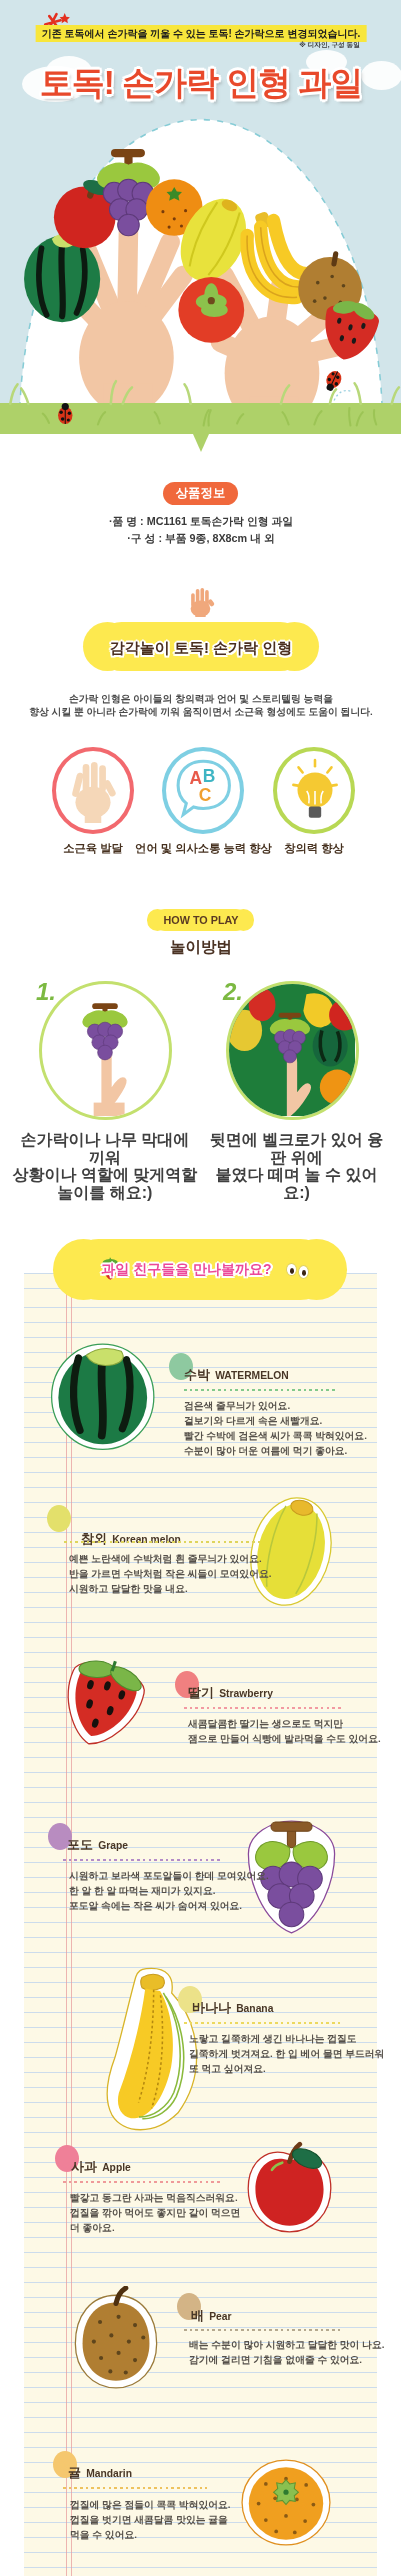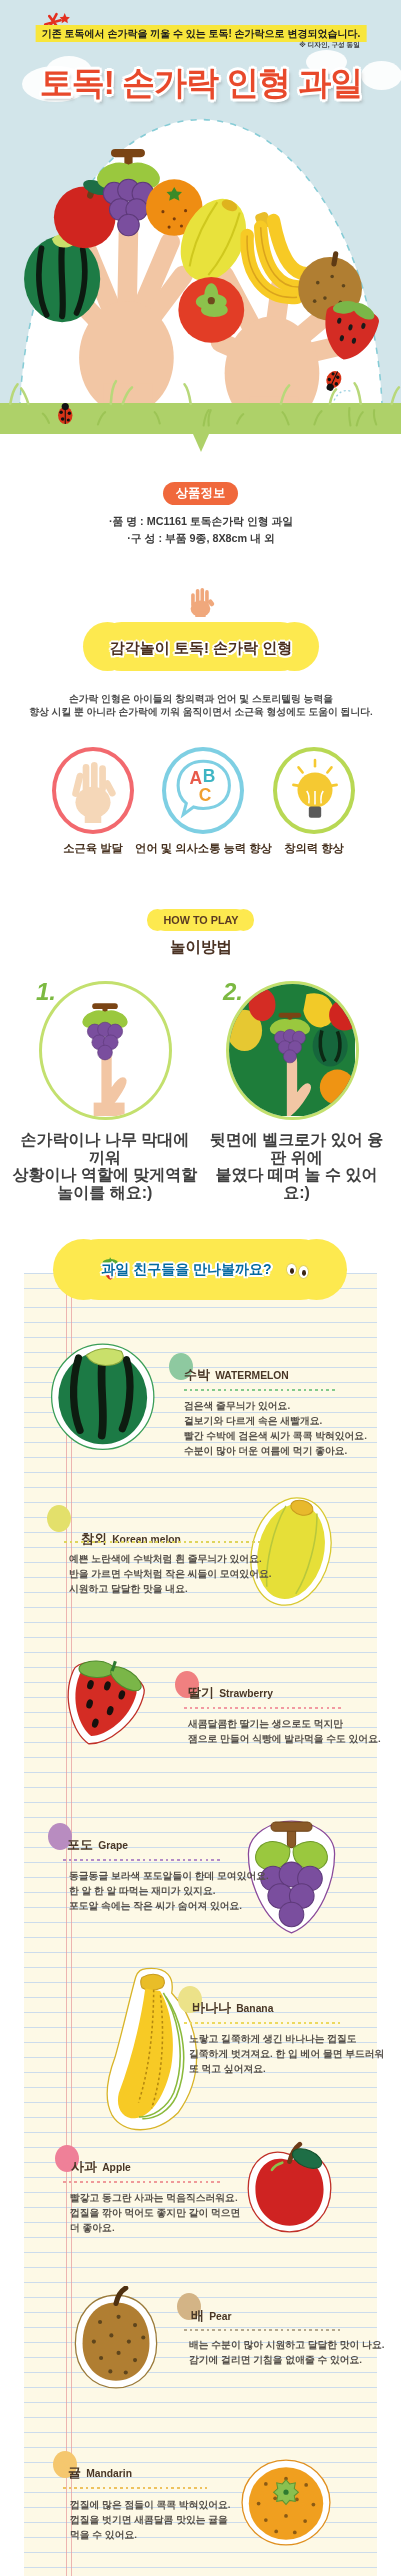--- a/index.html
+++ b/index.html
@@ -45,21 +45,21 @@
   .step-cap{font-size:16px;color:#3f3f3f;text-align:center;line-height:17.5px;font-weight:bold;}
   
   #paper{left:24px;top:1273px;width:353px;height:1474px;background:#fdf9e6;
      background-image:repeating-linear-gradient(to bottom, transparent 0px, transparent 14.4px, #ccdcec 14.4px, #ccdcec 15px);
      background-position:0 20px;}
   #margin-line{left:66px;top:1273px;width:3.6px;height:1474px;
      border-left:0.5px solid #e89f9f;border-right:0.5px solid #e89f9f;opacity:.75;}
   #fruits-banner{left:68px;top:1239px;width:263px;height:61px;border-radius:31px;}
   #fruits-banner:before,#fruits-banner:after{content:"";position:absolute;background:#fde94f;border-radius:50%;width:61px;height:61px;top:0;}
   #fruits-banner:before{left:-15.5px;} #fruits-banner:after{right:-15.5px;}
-  #fb-title{left:68px;top:1261px;width:237px;text-align:center;font-size:14px;font-weight:bold;color:#0369a1;
+  #fb-title{left:68px;top:1261px;width:237px;text-align:center;font-size:14px;font-weight:bold;color:#ec4899;
       text-shadow:-1.5px -1.5px 0 #fff,1.5px -1.5px 0 #fff,-1.5px 1.5px 0 #fff,1.5px 1.5px 0 #fff,0 2.1px 0 #fff,0 -2.1px 0 #fff,2.1px 0 0 #fff,-2.1px 0 0 #fff;}
   .eye{background:#fff;border-radius:50%;border:0.5px solid #e0d060;}
   .pupil{position:absolute;background:#3a2414;border-radius:50%;}
   .f-dot{width:24px;height:27px;border-radius:50%;}
   .f-title{font-size:13px;font-weight:bold;color:#483626;white-space:nowrap;}
   .f-title .en{font-size:10.3px;margin-left:5.2px;}
   .f-sep{height:2.1px;background-repeat:repeat-x;}
   .f-desc{font-size:9.8px;color:#55504a;line-height:15px;font-weight:bold;white-space:nowrap;}
   .f-desc p{margin:0;padding:0;}
 </style>
@@ -485,21 +485,21 @@
           <circle cx="112" cy="152" r="24"></circle>
           <circle cx="92" cy="188" r="24"></circle>
       </g>
     </svg>
     <div class="f-dot abs" style="left:48px;top:1823px;background:#b88cc0;"></div>
     <h3 class="f-title abs" style="left:67px;top:1836px;margin:0;">
       <span class="kr">포도</span><span class="en">Grape</span>
     </h3>
     <div class="f-sep abs" style="left:63px;top:1859px;width:157px;background-image:repeating-linear-gradient(90deg,#b48cc8 0 2.6px,transparent 2.6px 5.7px);"></div>
     <div class="f-desc abs" style="left:69px;top:1868px;">
-      <p>동글동글 보라색 포도알들이 한데 모여있어요.</p>
+      <p>시원하고 보라색 포도알들이 한데 모여있어요.</p>
         <p>한 알 한 알 따먹는 재미가 있지요.</p>
         <p>포도알 속에는 작은 씨가 숨어져 있어요.</p>
     </div>
   </section>
 
   <section>
     <svg class="abs" style="left:94px;top:1965px;" width="124" height="173" viewBox="0 0 240 335">
       <g transform="rotate(-6 120 167)">
         <path d="M118 6 C 160 6 170 30 162 58 C 210 120 214 220 150 290 C 100 330 40 320 22 280 C 10 250 20 210 40 170 C 60 120 80 60 96 20 C 102 8 108 6 118 6 z" fill="#fff" stroke="#d8b428" stroke-width="2.5"></path>
         <path d="M108 22 q 24 -10 40 4 q 6 12 -4 20 q -24 8 -38 -4 q -4 -12 2 -20 z" fill="#e9bd28" stroke="#c89a1e" stroke-width="2"></path>

